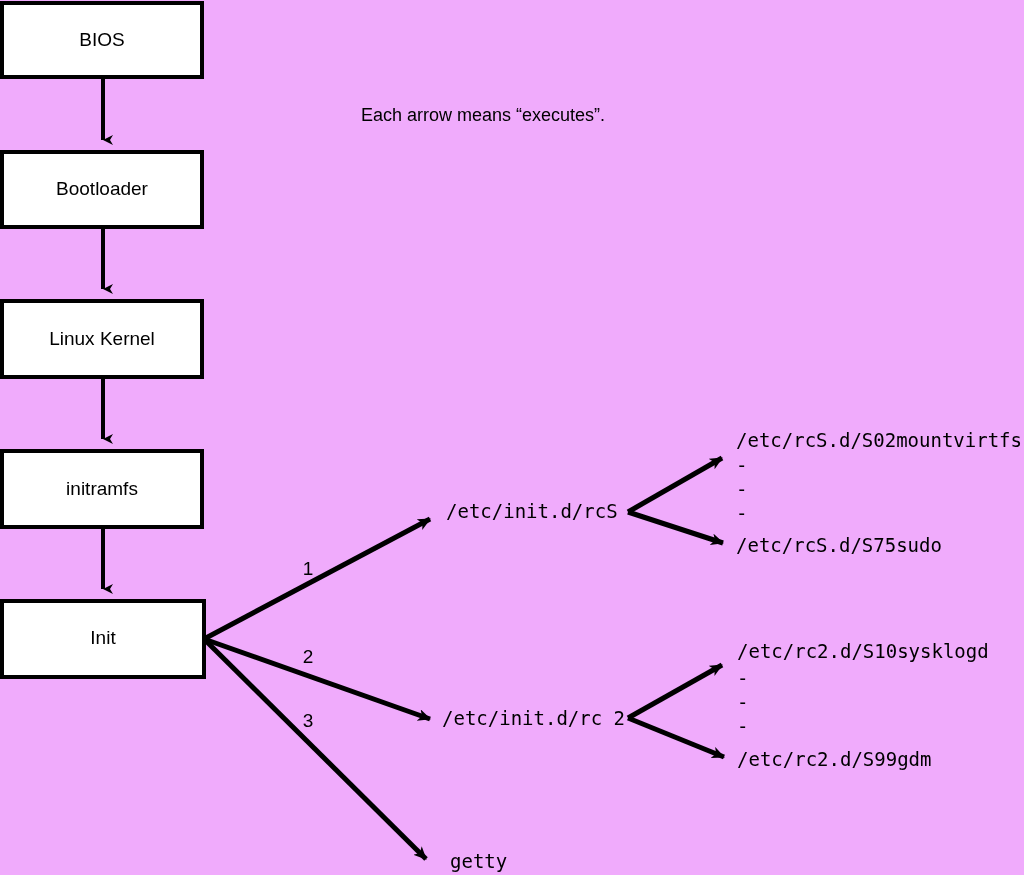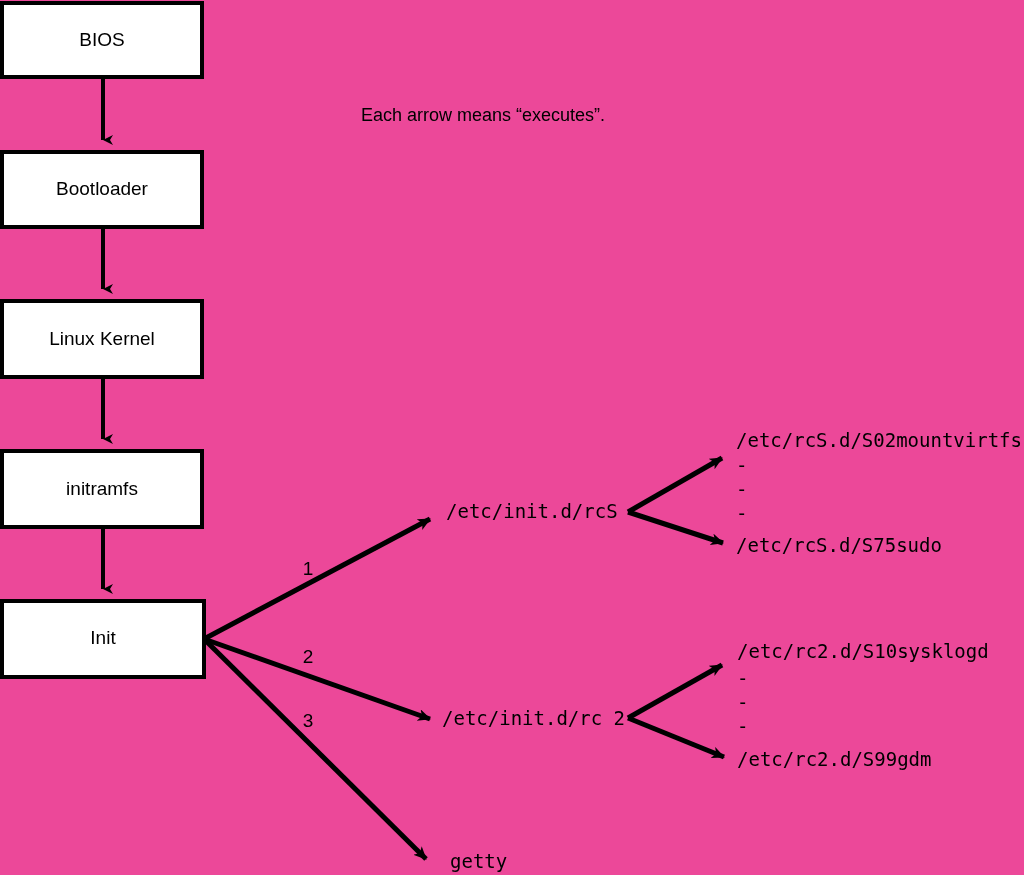--- a/index.html
+++ b/index.html
@@ -4,21 +4,21 @@
 <style>
   html, body {
     margin: 0;
     padding: 0;
     background: #ffffff;
   }
   #canvas {
     position: relative;
     width: 1024px;
     height: 875px;
-    background: #ec4899;
+    background: #f0abfc;
     overflow: hidden;
     font-family: "Liberation Sans", sans-serif;
   }
   svg.layer {
     position: absolute;
     top: 0;
     left: 0;
     width: 1024px;
     height: 875px;
   }

